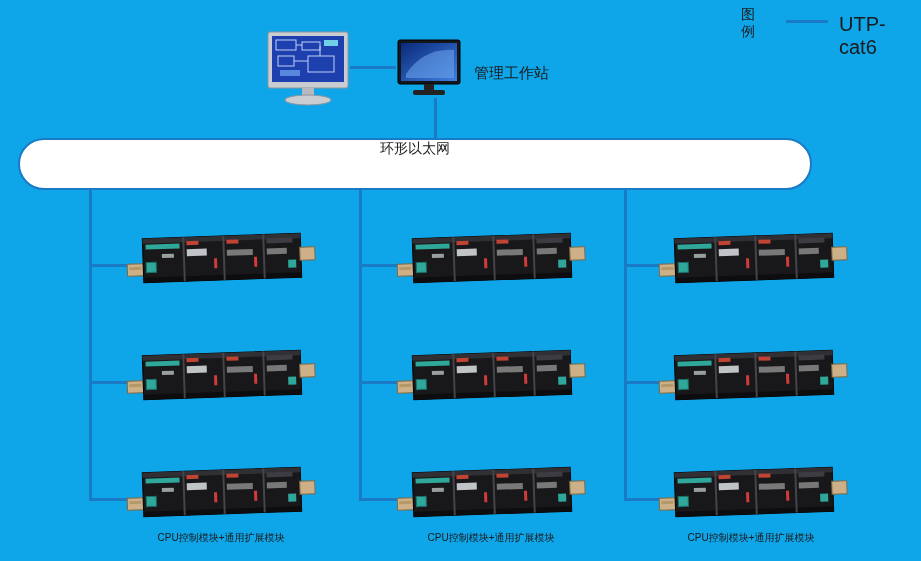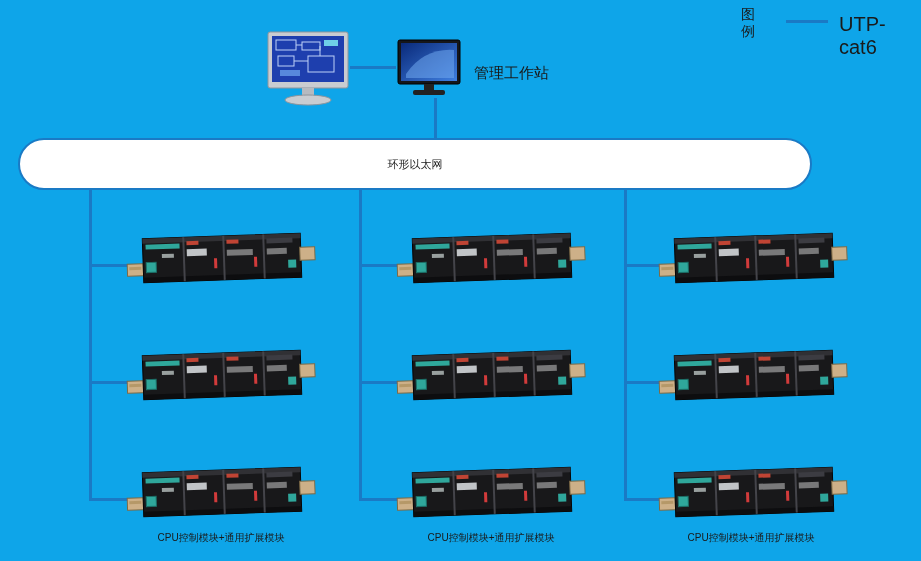--- a/index.html
+++ b/index.html
@@ -18,21 +18,21 @@
 
   
   .monitor-left{position:absolute;left:266px;top:30px;width:84px;height:78px;}
   .monitor-right{position:absolute;left:396px;top:38px;width:66px;height:62px;}
   .ws-label{position:absolute;left:474px;top:64px;font-size:15px;}
 
   
   .ring{
     position:absolute;left:18px;top:138px;width:790px;height:48px;
     border:2px solid var(--line,#1a7ac5);border-radius:26px;
-    display:flex;align-items:center;justify-content:center;font-size:11px;background:#fff;
+    display:flex;align-items:flex-start;justify-content:center;font-size:14px;background:#fff;
   }
 
   
   .plc{position:absolute;width:190px;height:60px;transform:rotate(-2deg);}
   .plc svg{width:100%;height:100%;display:block;}
 
   .col-label{position:absolute;top:531px;width:210px;text-align:center;font-size:10px;}
 </style>
 </head>
 <body>

